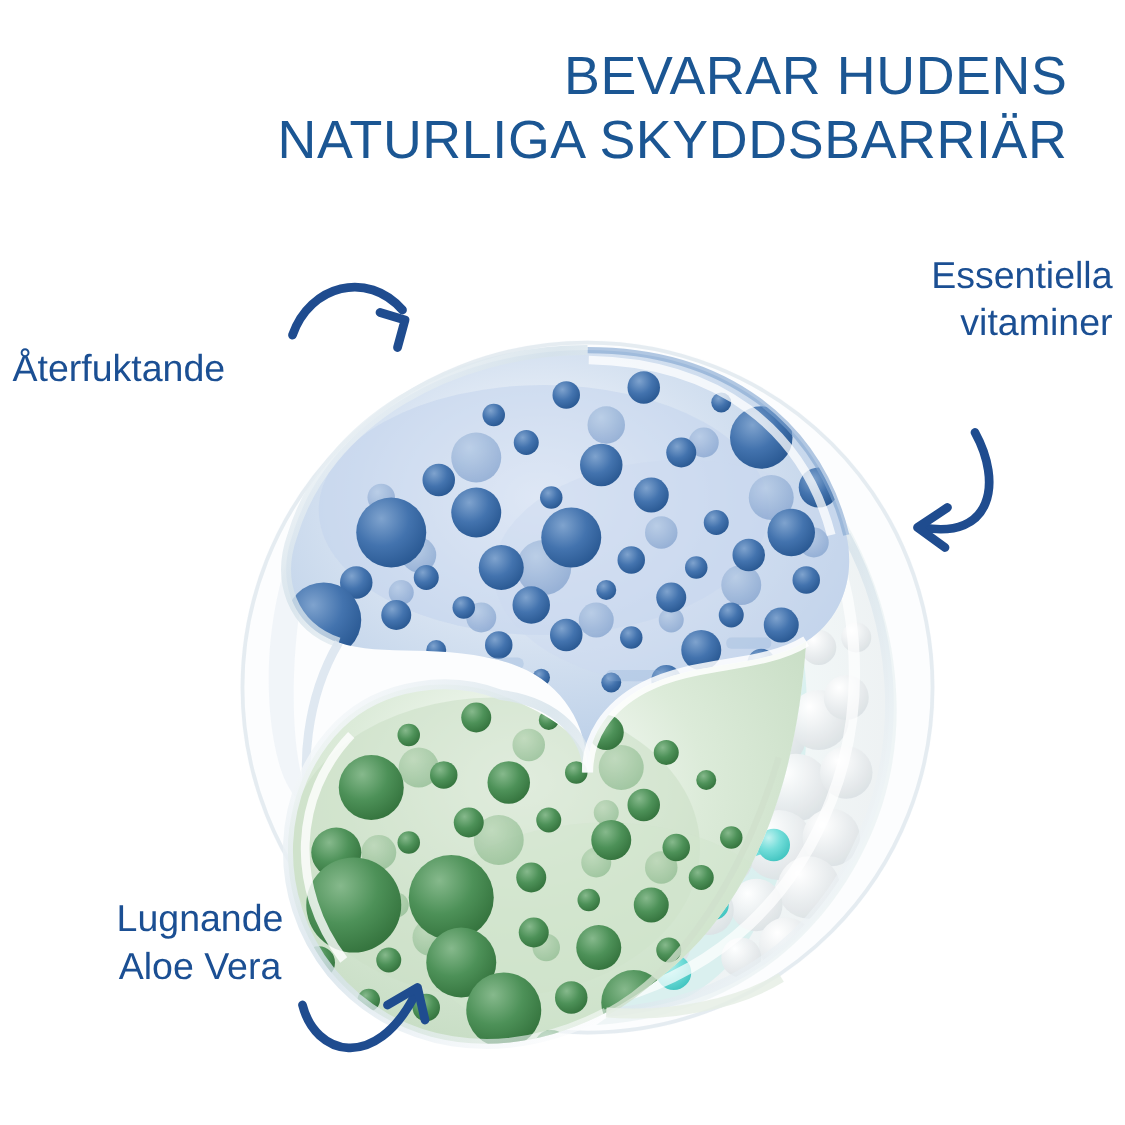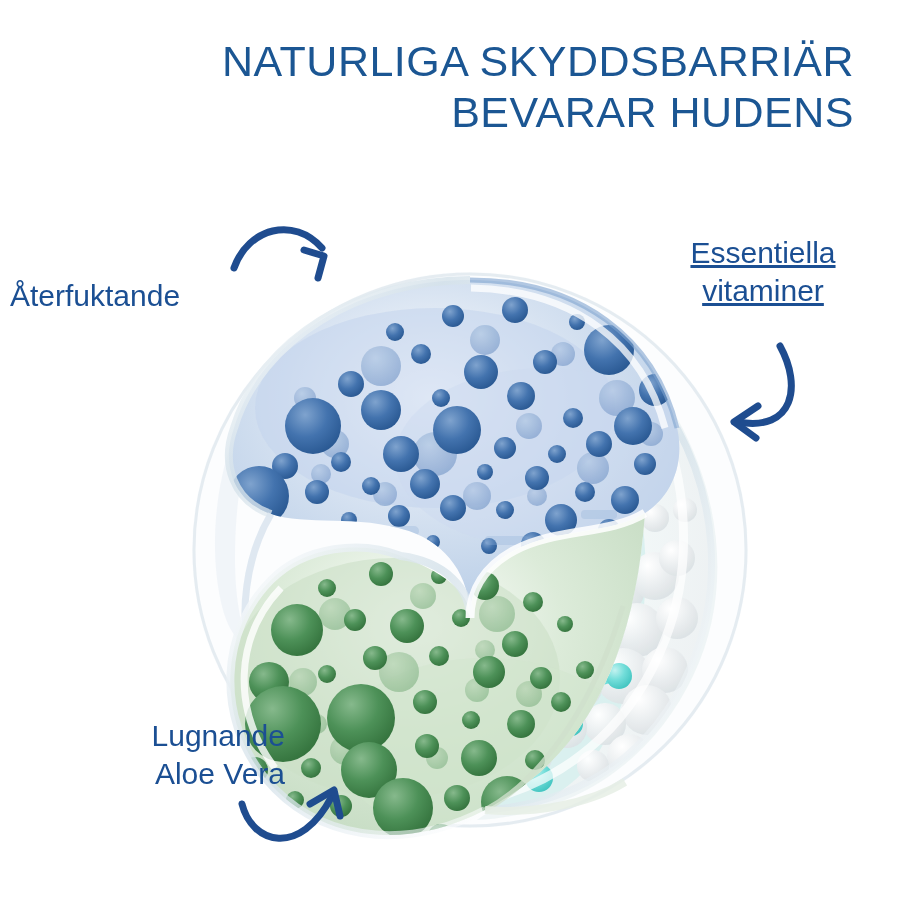--- a/index.html
+++ b/index.html
@@ -45,30 +45,29 @@
   .callout .cl-line { display: block; }
 
   #callout-glycerin {
     left: 10px;
     top: 277px;
     width: 290px;
     text-align: left;
   }
   #callout-vitamins {
     left: 636px;
-    top: 234px;
+    top: 202px;
     width: 254px;
-    text-align: center;
-    text-decoration: underline;
+    text-align: right;
   }
   #callout-aloe {
     left: 35px;
     top: 717px;
     width: 250px;
-    text-align: right;
+    text-align: center;
   }
 
   
   .arrow-svg {
     position: absolute;
     overflow: visible;
     pointer-events: none;
   }
   #arrow-glycerin { left: 230px; top: 210px; }
   #arrow-vitamins { left: 718px; top: 340px; }
@@ -83,22 +82,22 @@
     height: 584px;
   }
   #emblem svg { display: block; width: 100%; height: 100%; overflow: visible; }
 </style>
 </head>
 <body>
 
 <div id="page">
 
   <div class="headline">
+    <span class="hl-line">BEVARAR HUDENS</span>
     <span class="hl-line">NATURLIGA SKYDDSBARRIÄR</span>
-    <span class="hl-line">BEVARAR HUDENS</span>
   </div>
 
   <div id="emblem">
     <svg viewBox="0 0 570 584" xmlns="http://www.w3.org/2000/svg" aria-hidden="true">
       <defs>
 
         <radialGradient id="gBlueField" cx="45%" cy="35%" r="75%">
           <stop offset="0%" stop-color="#ffffff"></stop>
           <stop offset="45%" stop-color="#D6E2F1"></stop>
           <stop offset="100%" stop-color="#AEC6E3"></stop>

